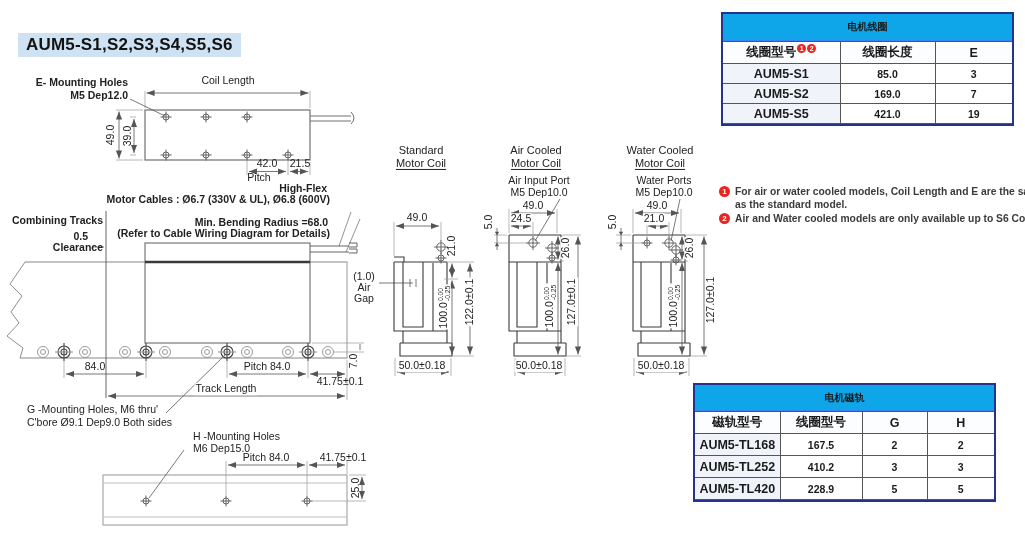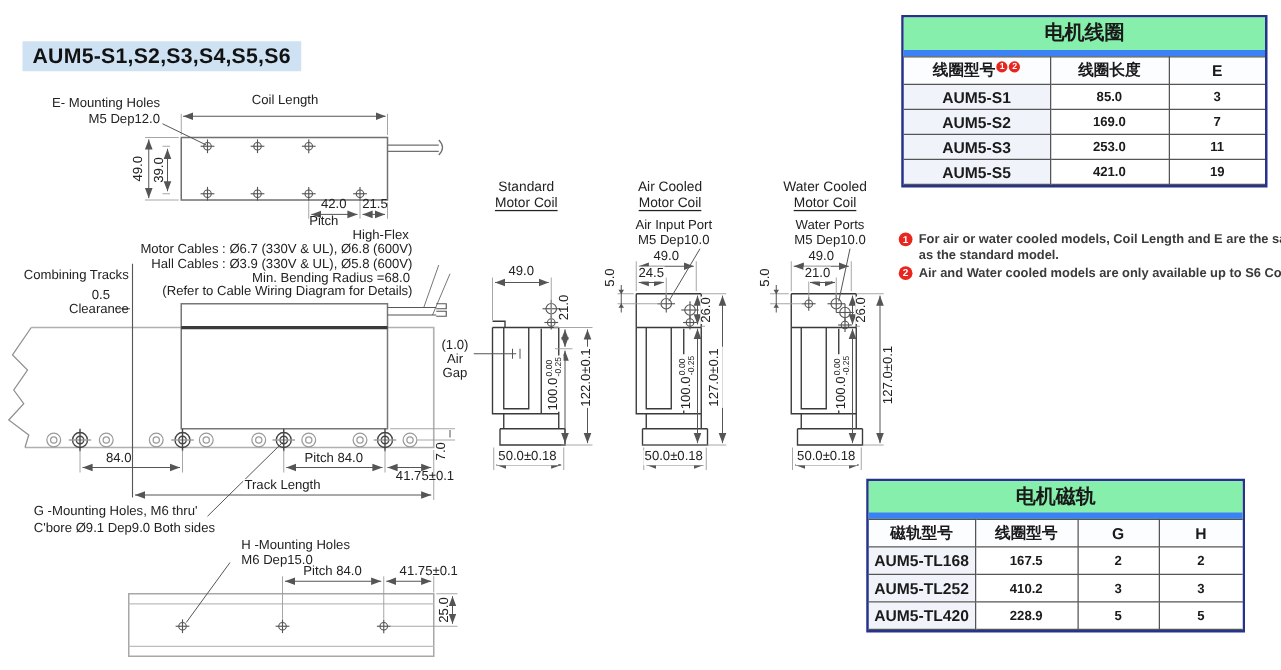--- a/index.html
+++ b/index.html
@@ -2,33 +2,33 @@
 <html><head>
 <meta charset="utf-8">
 <style>
   html,body{margin:0;padding:0;background:#fff;}
   #page{position:relative;width:1025px;height:536px;background:#fff;overflow:hidden;
         font-family:"Liberation Sans","DejaVu Sans",sans-serif;color:#222;}
   svg{position:absolute;left:0;top:0;pointer-events:none;}
   .lbl,.lbl-l,.lbl-r{position:absolute;font-size:10.5px;line-height:1.1;white-space:nowrap;color:#222;}
   .lbl{transform:translate(-50%,-50%);}
   .lbl-l{transform:translate(0,-50%);}
-  .lbl-r{transform:translate(-100%,-50%);}
+  .lbl-r{transform:translate(-100%,-50%);font-weight:bold;}
   .rot{transform:translate(-50%,-50%) rotate(-90deg);}
   .knock{background:#fff;padding:0 1px;}
   .sec-title{font-size:11px;}
   .und{text-decoration:underline;text-underline-offset:2px;}
   .tolwrap{display:inline-flex;align-items:center;gap:1px;}
   .tolcol{display:inline-flex;flex-direction:column;font-size:6.8px;line-height:1.05;}
   #title-badge{position:absolute;left:18px;top:33px;background:#cfe2f3;color:#121212;
        font-size:17px;font-weight:600;padding:2px 8px;letter-spacing:.2px;}
   
   .tblwrap{position:absolute;border:2px solid #26338c;background:#fff;}
-  .tbl-title{text-align:center;font-size:16px;font-weight:700;background:#86efac;
-       border-bottom:5px solid #3b82f6;color:#1a1a1a;}
+  .tbl-title{text-align:center;font-size:10px;font-weight:700;background:#0ea5e9;
+       border-bottom:1px solid #3b82f6;color:#1a1a1a;}
   table{border-collapse:collapse;table-layout:fixed;width:100%;}
   td{border:1px solid #555;text-align:center;vertical-align:middle;padding:0;color:#1a1a1a;overflow:hidden;}
   td.noLeft{border-left:none;} td.noRight{border-right:none;}
   tr.hdr td{font-size:12.5px;font-weight:600;background:#fbfdff;}
   td.model{font-size:12.5px;font-weight:600;background:#f0f4fa;}
   td.num{font-size:10.5px;font-weight:700;background:#fff;}
   .csup{display:inline-block;width:9px;height:9px;border-radius:50%;background:#e8251f;color:#fff;
        font-size:7px;font-weight:700;line-height:9px;text-align:center;position:relative;top:-5px;margin-left:1px;}
   .notec{position:absolute;width:11px;height:11px;border-radius:50%;background:#e8251f;color:#fff;
        font-size:8px;font-weight:700;line-height:11px;text-align:center;}
@@ -186,21 +186,20 @@
 <span class="lbl-r" style="left:128px;top:96px">M5 Dep12.0</span>
 <span class="lbl" style="left:228px;top:81px">Coil Length</span>
 <span class="lbl rot" style="left:111px;top:135px">49.0</span>
 <span class="lbl rot" style="left:128px;top:136px">39.0</span>
 <span class="lbl" style="left:267px;top:164px">42.0</span>
 <span class="lbl" style="left:300px;top:164px">21.5</span>
 <span class="lbl" style="left:259px;top:178px">Pitch</span>
 
 <span class="lbl-r" style="left:327px;top:189px">High-Flex</span>
 <span class="lbl-r" style="left:330px;top:200px">Motor Cables : Ø6.7 (330V &amp; UL), Ø6.8 (600V)</span>
-<span class="lbl-r" style="left:330px;top:211.5px">Hall Cables : Ø3.9 (330V &amp; UL), Ø5.8 (600V)</span>
 <span class="lbl-r" style="left:328px;top:222.5px">Min. Bending Radius =68.0</span>
 <span class="lbl-r" style="left:330px;top:234px">(Refer to Cable Wiring Diagram for Details)</span>
 <span class="lbl-r" style="left:103px;top:221px">Combining Tracks</span>
 <span class="lbl-r" style="left:88px;top:237px">0.5</span>
 <span class="lbl-r" style="left:103px;top:248px">Clearance</span>
 
 <span class="lbl" style="left:95px;top:367px">84.0</span>
 <span class="lbl" style="left:267px;top:367px">Pitch 84.0</span>
 <span class="lbl" style="left:340px;top:382px">41.75±0.1</span>
 <span class="lbl rot" style="left:354px;top:361px">7.0</span>
@@ -283,25 +282,20 @@
     </tr>
     <tr style="height:20px">
             <td class="model noLeft">AUM5-S1</td>
             <td class="num">85.0</td>
             <td class="num noRight">3</td>
           </tr>
     <tr style="height:20px">
             <td class="model noLeft">AUM5-S2</td>
             <td class="num">169.0</td>
             <td class="num noRight">7</td>
-          </tr>
-    <tr style="height:20px">
-            <td class="model noLeft">AUM5-S3</td>
-            <td class="num">253.0</td>
-            <td class="num noRight">11</td>
           </tr>
     <tr style="height:20px">
             <td class="model noLeft">AUM5-S5</td>
             <td class="num">421.0</td>
             <td class="num noRight">19</td>
           </tr>
   </tbody>
       </table>
 </div>
 

